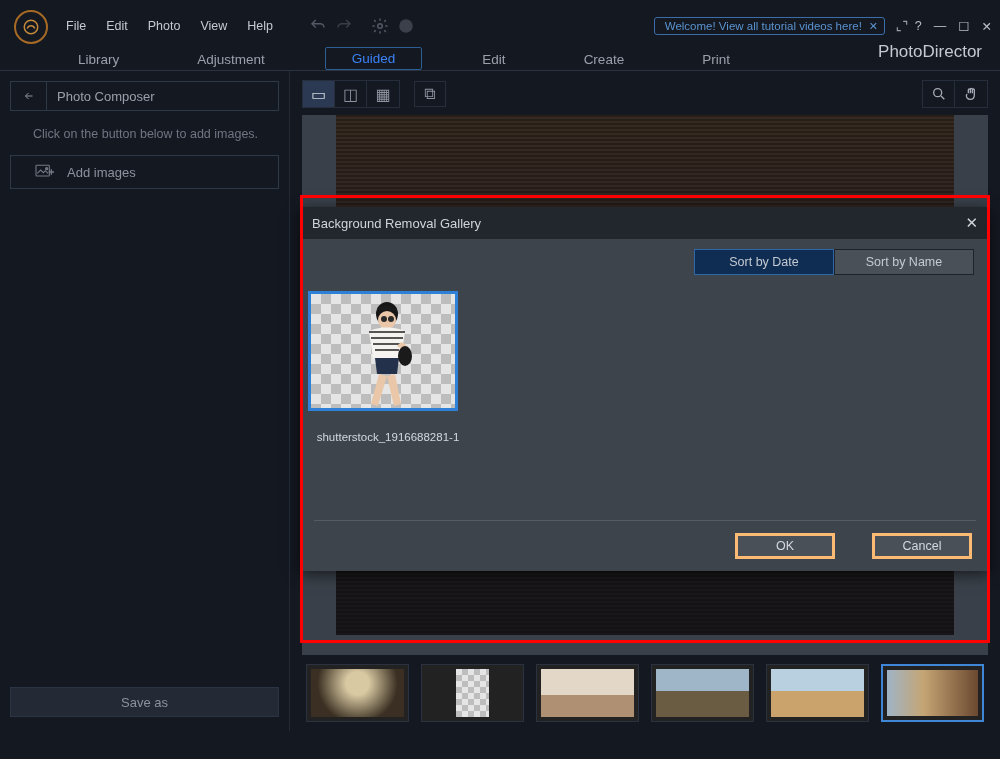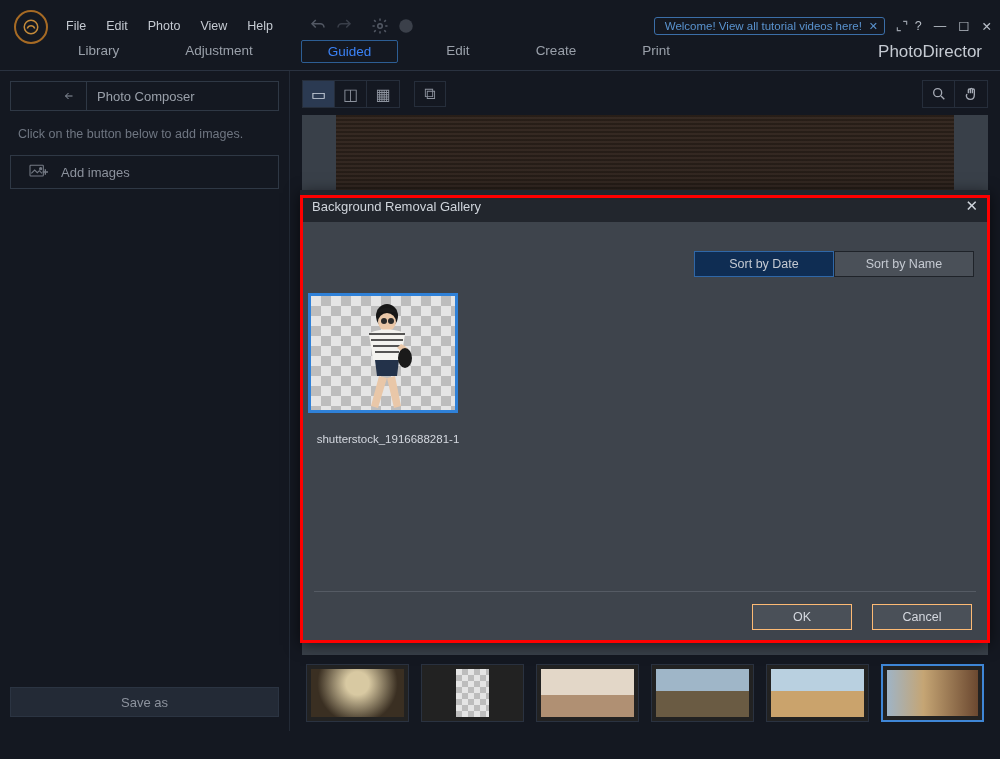--- a/index.html
+++ b/index.html
@@ -10,34 +10,34 @@
   .menubar .menu-item { padding:0 10px; line-height:28px; cursor:pointer; color:#c5cad2; }
   .app-icon { position:absolute; left:14px; top:10px; width:34px; height:34px; border-radius:50%; border:2px solid #a66a24; display:flex; align-items:center; justify-content:center; }
   .menubar .spacer { flex:1; }
   .history-ico { width:18px; height:18px; margin:0 4px; opacity:.6; }
   .welcome-pill { border:1px solid #3b6ea8; color:#5a93cf; font-size:11.5px; padding:2px 22px 2px 10px; border-radius:3px; position:relative; margin-right:10px; }
   .welcome-pill .x { position:absolute; right:6px; top:2px; color:#5a93cf; font-size:11px; }
   .win-controls { display:flex; align-items:center; gap:12px; margin-left:6px; }
   .win-controls span { color:#b8bec7; }
 
   
-  .tabs-row { display:flex; align-items:flex-start; height:30px; padding:0 20px 0 60px; font-size:13.5px; color:#9aa0aa; position:relative; }
+  .tabs-row { display:flex; align-items:flex-end; height:30px; padding:0 20px 0 60px; font-size:13.5px; color:#9aa0aa; position:relative;gap:12px; }
   .tabs-row .tab { padding:3px 18px; cursor:pointer; margin-right:30px; }
   .tabs-row .tab.active { color:#3b82f6; border:1px solid #2d5e94; border-radius:2px; padding:3px 26px; }
   .app-name { position:absolute; right:18px; top:2px; color:#c5cad2; font-size:17px; font-weight:300; }
   .divider { height:1px; background:#2a3240; margin-top:0px; }
 
   
   .main { display:flex; height:660px; }
   .sidepanel { width:290px; border-right:1px solid #232a36; padding:8px 10px 10px 10px; display:flex; flex-direction:column; position:relative; }
-  .sidehead { display:flex; align-items:center; border:1px solid #2f3845; height:30px; margin-top:2px;padding-left:40px; }
+  .sidehead { display:flex; align-items:center; border:1px solid #2f3845; height:30px; margin-top:2px; }
   .sidehead .back { width:36px; height:100%; display:flex; align-items:center; justify-content:center; border-right:1px solid #2f3845; color:#8e95a2; }
   .sidehead .title { padding-left:10px; font-size:13px; color:#9aa0aa; }
-  .helptext { font-size:12.5px; color:#6f7682; margin:16px 6px 14px 8px; }
-  .addimg { display:flex; align-items:center; gap:12px; border:1px solid #2f3845; height:34px; padding:0 16px; color:#8c929d; font-size:13px; cursor:pointer; }
+  .helptext { font-size:12.5px; color:#6f7682; margin:16px 6px 14px 8px;text-align:center; }
+  .addimg { display:flex; align-items:center; gap:12px; border:1px solid #2f3845; height:34px; padding:0 22px; color:#8c929d; font-size:13px; cursor:pointer; }
   .addimg svg { opacity:.8; }
   .bottom-btns { margin-top:auto; display:flex; gap:10px; padding-bottom:4px;}
   .bottom-btns .btn { flex:1; height:30px; background:#232a36; color:#8c929d; font-size:13px; display:flex; align-items:center; justify-content:center; border:1px solid #2b3442; cursor:pointer; }
 
   .content { flex:1; display:flex; flex-direction:column; padding:8px 12px 6px 12px; min-width:0; }
   .toolbar { display:flex; align-items:center; gap:0px; height:30px; }
   .tool-group { display:flex; border:1px solid #262e3b; }
   .tool-btn { width:32px; height:26px; display:flex; align-items:center; justify-content:center; border-right:1px solid #262e3b; color:#8c929d; cursor:pointer; position:relative;}
   .tool-btn:last-child { border-right:none; }
   .tool-btn.active { background:#2b3a52; color:#cfd6e1; }
@@ -56,40 +56,40 @@
   
   .filmstrip { display:flex; gap:12px; padding:6px 4px 0 4px; height:70px; align-items:center;}
   .thumb { width:118px; height:58px; border:1px solid #2a3240; background:#222; position:relative; }
   .thumb.sel { border:2px solid #3f86d6; }
   .thumb .mini { position:absolute; inset:4px; }
 
   .statusbar { height:26px; display:flex; align-items:center; font-size:12.5px; color:#7a828f; padding:0 8px; border-top:1px solid #232a36; }
   .statusbar .left { margin-right:60px; }
 
   
-  .dim-area { position:absolute; left:300px; top:190px; width:690px; height:452px; }
+  .dim-area { position:absolute; left:300px; top:207px; width:690px; height:364px; }
   .annot { position:absolute; left:300px; top:195px; width:690px; height:448px; border:3px solid #ff0000; pointer-events:none; z-index:50; }
   .dialog { position:absolute; inset:0; background:#3e444c; box-shadow:0 3px 14px rgba(0,0,0,.6); display:flex; flex-direction:column; z-index:40; }
   .dlg-title { height:32px; background:#22262d; color:#cfd4db; font-size:13px; display:flex; align-items:center; padding:0 12px; }
   .dlg-title .x { margin-left:auto; color:#cfd4db; cursor:pointer; font-size:15px; }
   .dlg-sort { display:flex; justify-content:flex-end; padding:10px 16px 4px 16px; gap:0; }
-  .sort-btn { width:140px; height:26px; font-size:12.5px; display:flex; align-items:center; justify-content:center; border:1px solid #1f2329; color:#c5cad2; cursor:pointer;margin-top:19px;}
+  .sort-btn { width:140px; height:26px; font-size:12.5px; display:flex; align-items:center; justify-content:center; border:1px solid #1f2329; color:#c5cad2; cursor:pointer;}
   .sort-btn.active { background:#0f2d53; border:1px solid #2f67a7; }
   .sort-btn:not(.active){ background:#4a5058;}
   .dlg-body { flex:1; padding:12px 4px 10px 4px; overflow:auto; }
   .dlg-item { width:160px; margin-left:4px; }
   .dlg-thumb { width:150px; height:120px; border:3px solid #2f81d8; position:relative;
     background:
       repeating-conic-gradient(#bdbdbd 0% 25%, #e5e5e5 0% 50%) 0 0/20px 20px;
   }
   .cutout { position:absolute; left:24px; top:4px; width:100px; height:112px; }
   .dlg-cap { font-size:11.5px; color:#d4d8df; margin-top:20px; text-align:center; }
   .dlg-sep { height:1px; background:#555b64; margin:0 14px; }
   .dlg-actions { display:flex; justify-content:flex-end; gap:20px; padding:12px 18px; }
-  .dlg-actions .btn { width:100px; height:26px; background:#4a5058; border:1px solid #fdba74; color:#d4d8df; font-size:12.5px; display:flex; align-items:center; justify-content:center; cursor:pointer; }
+  .dlg-actions .btn { width:100px; height:26px; background:#4a5058; border:3px solid #fdba74; color:#d4d8df; font-size:12.5px; display:flex; align-items:center; justify-content:center; cursor:pointer;margin-left:17px; }
 </style>
 </head>
 <body>
 
 <div class="app-icon">
   <svg width="18" height="18" viewBox="0 0 24 24" fill="none" stroke="#c48a3a" stroke-width="2">
       <circle cx="12" cy="12" r="9"></circle>
       <path d="M7 14c2-5 8-5 10 0"></path>
     </svg>
 </div>

